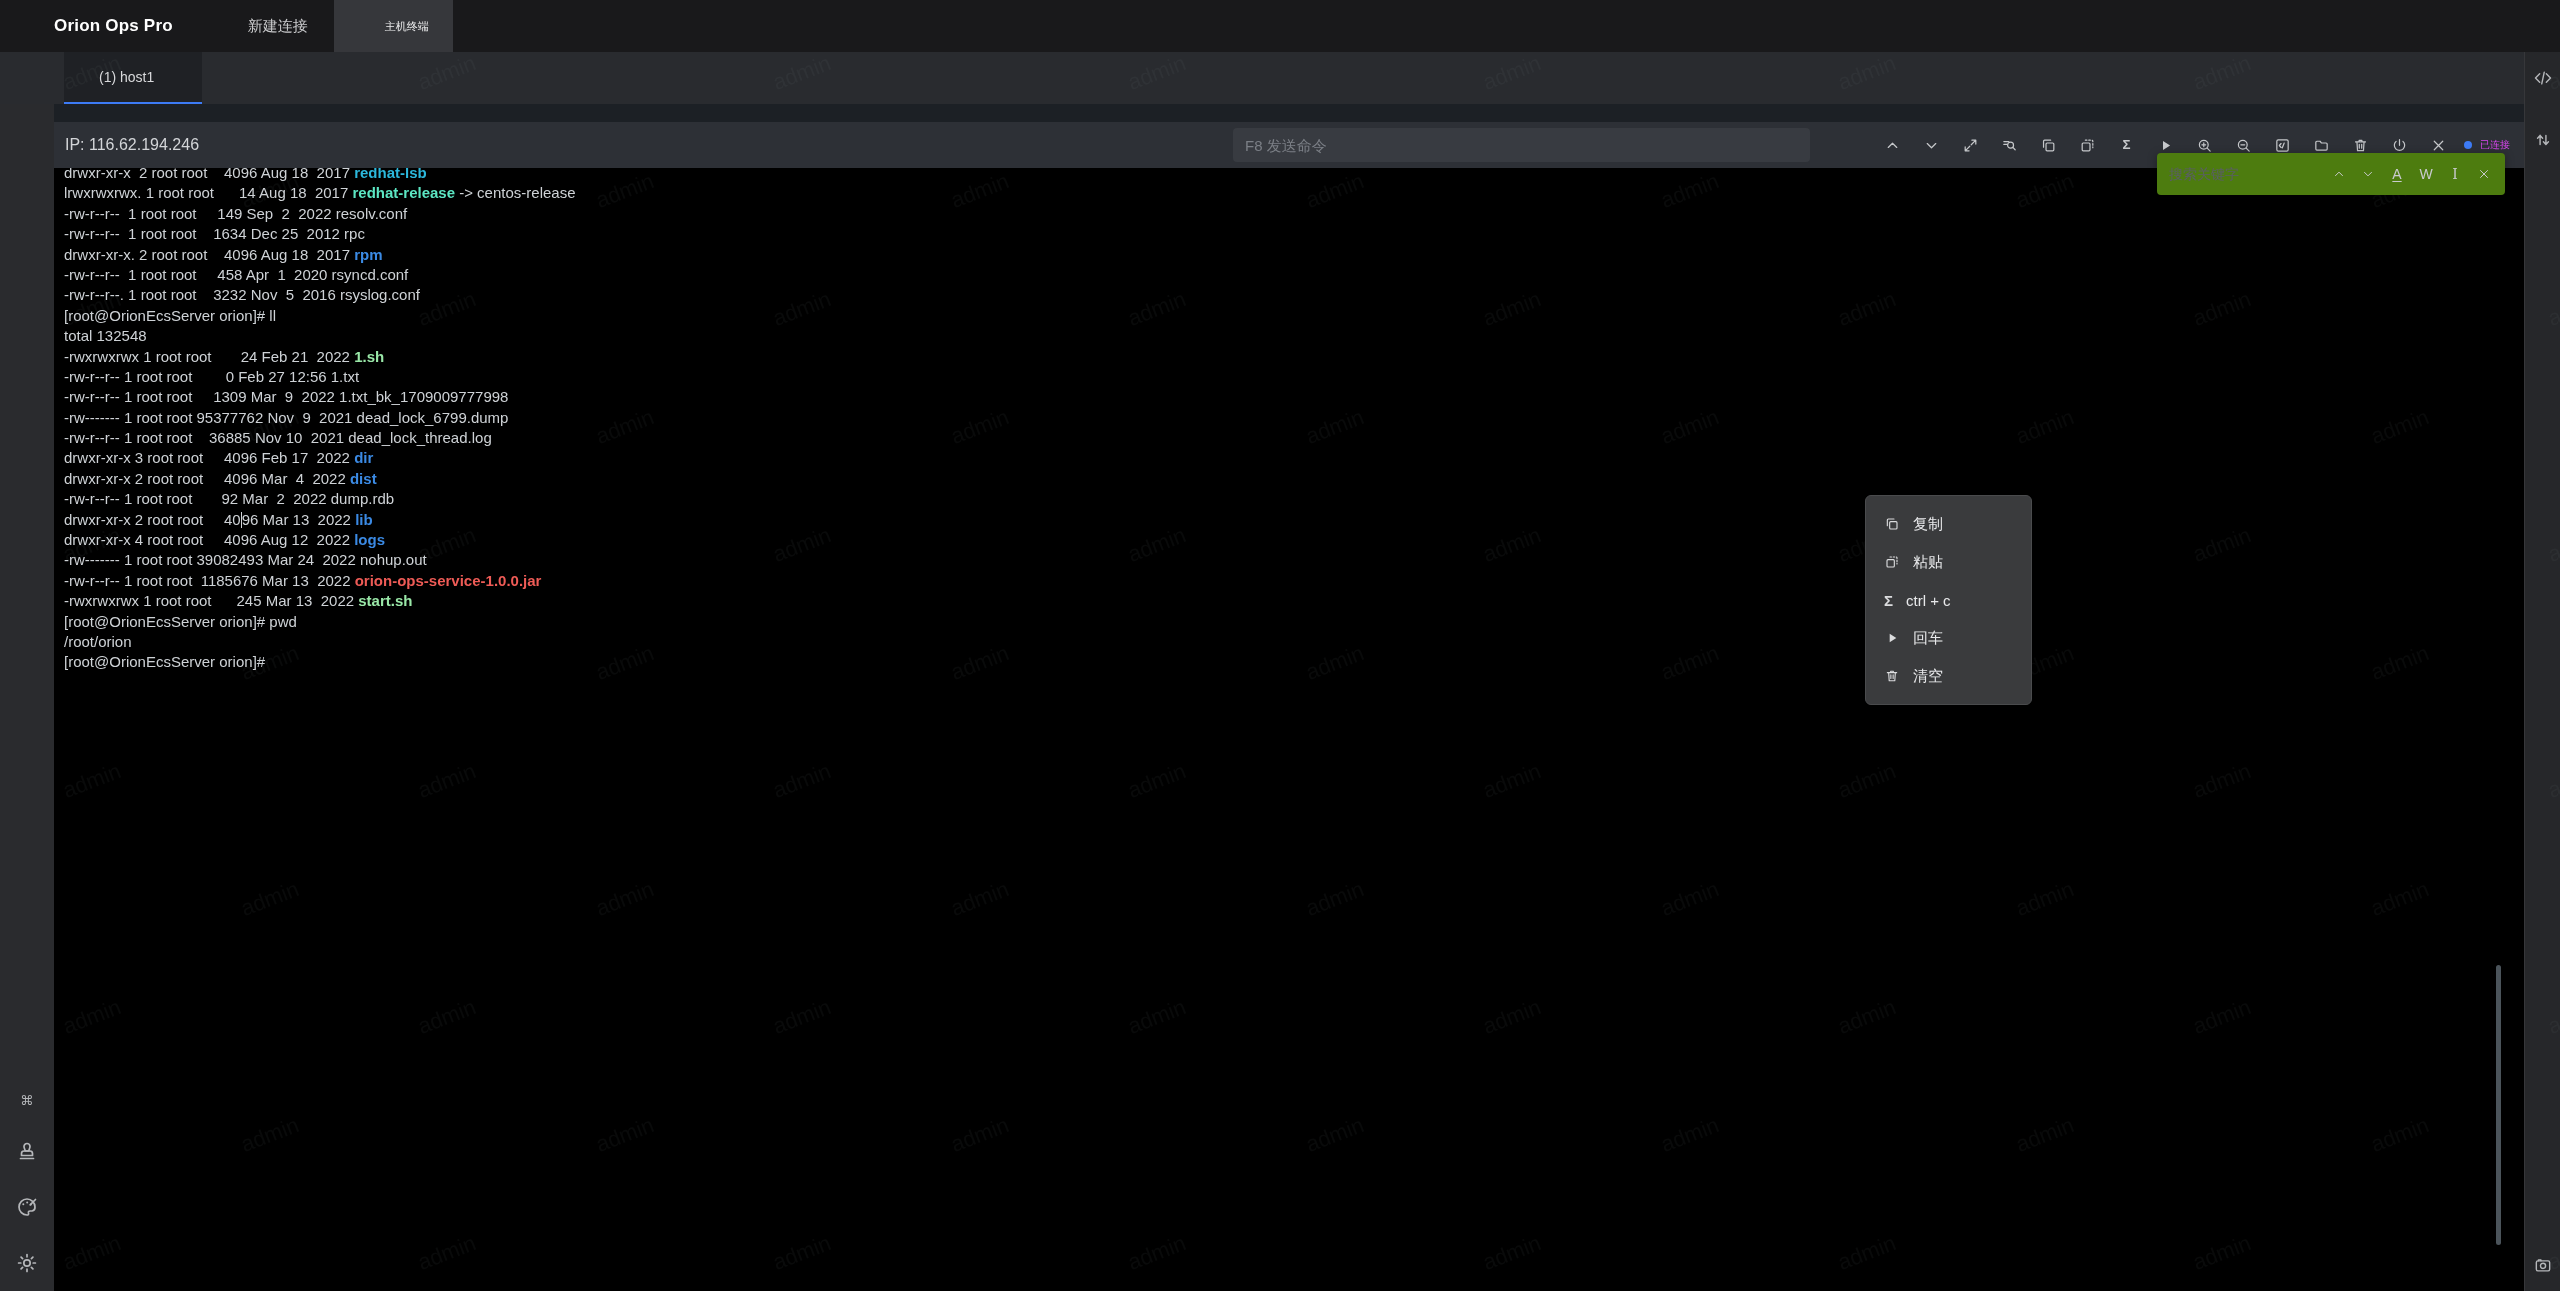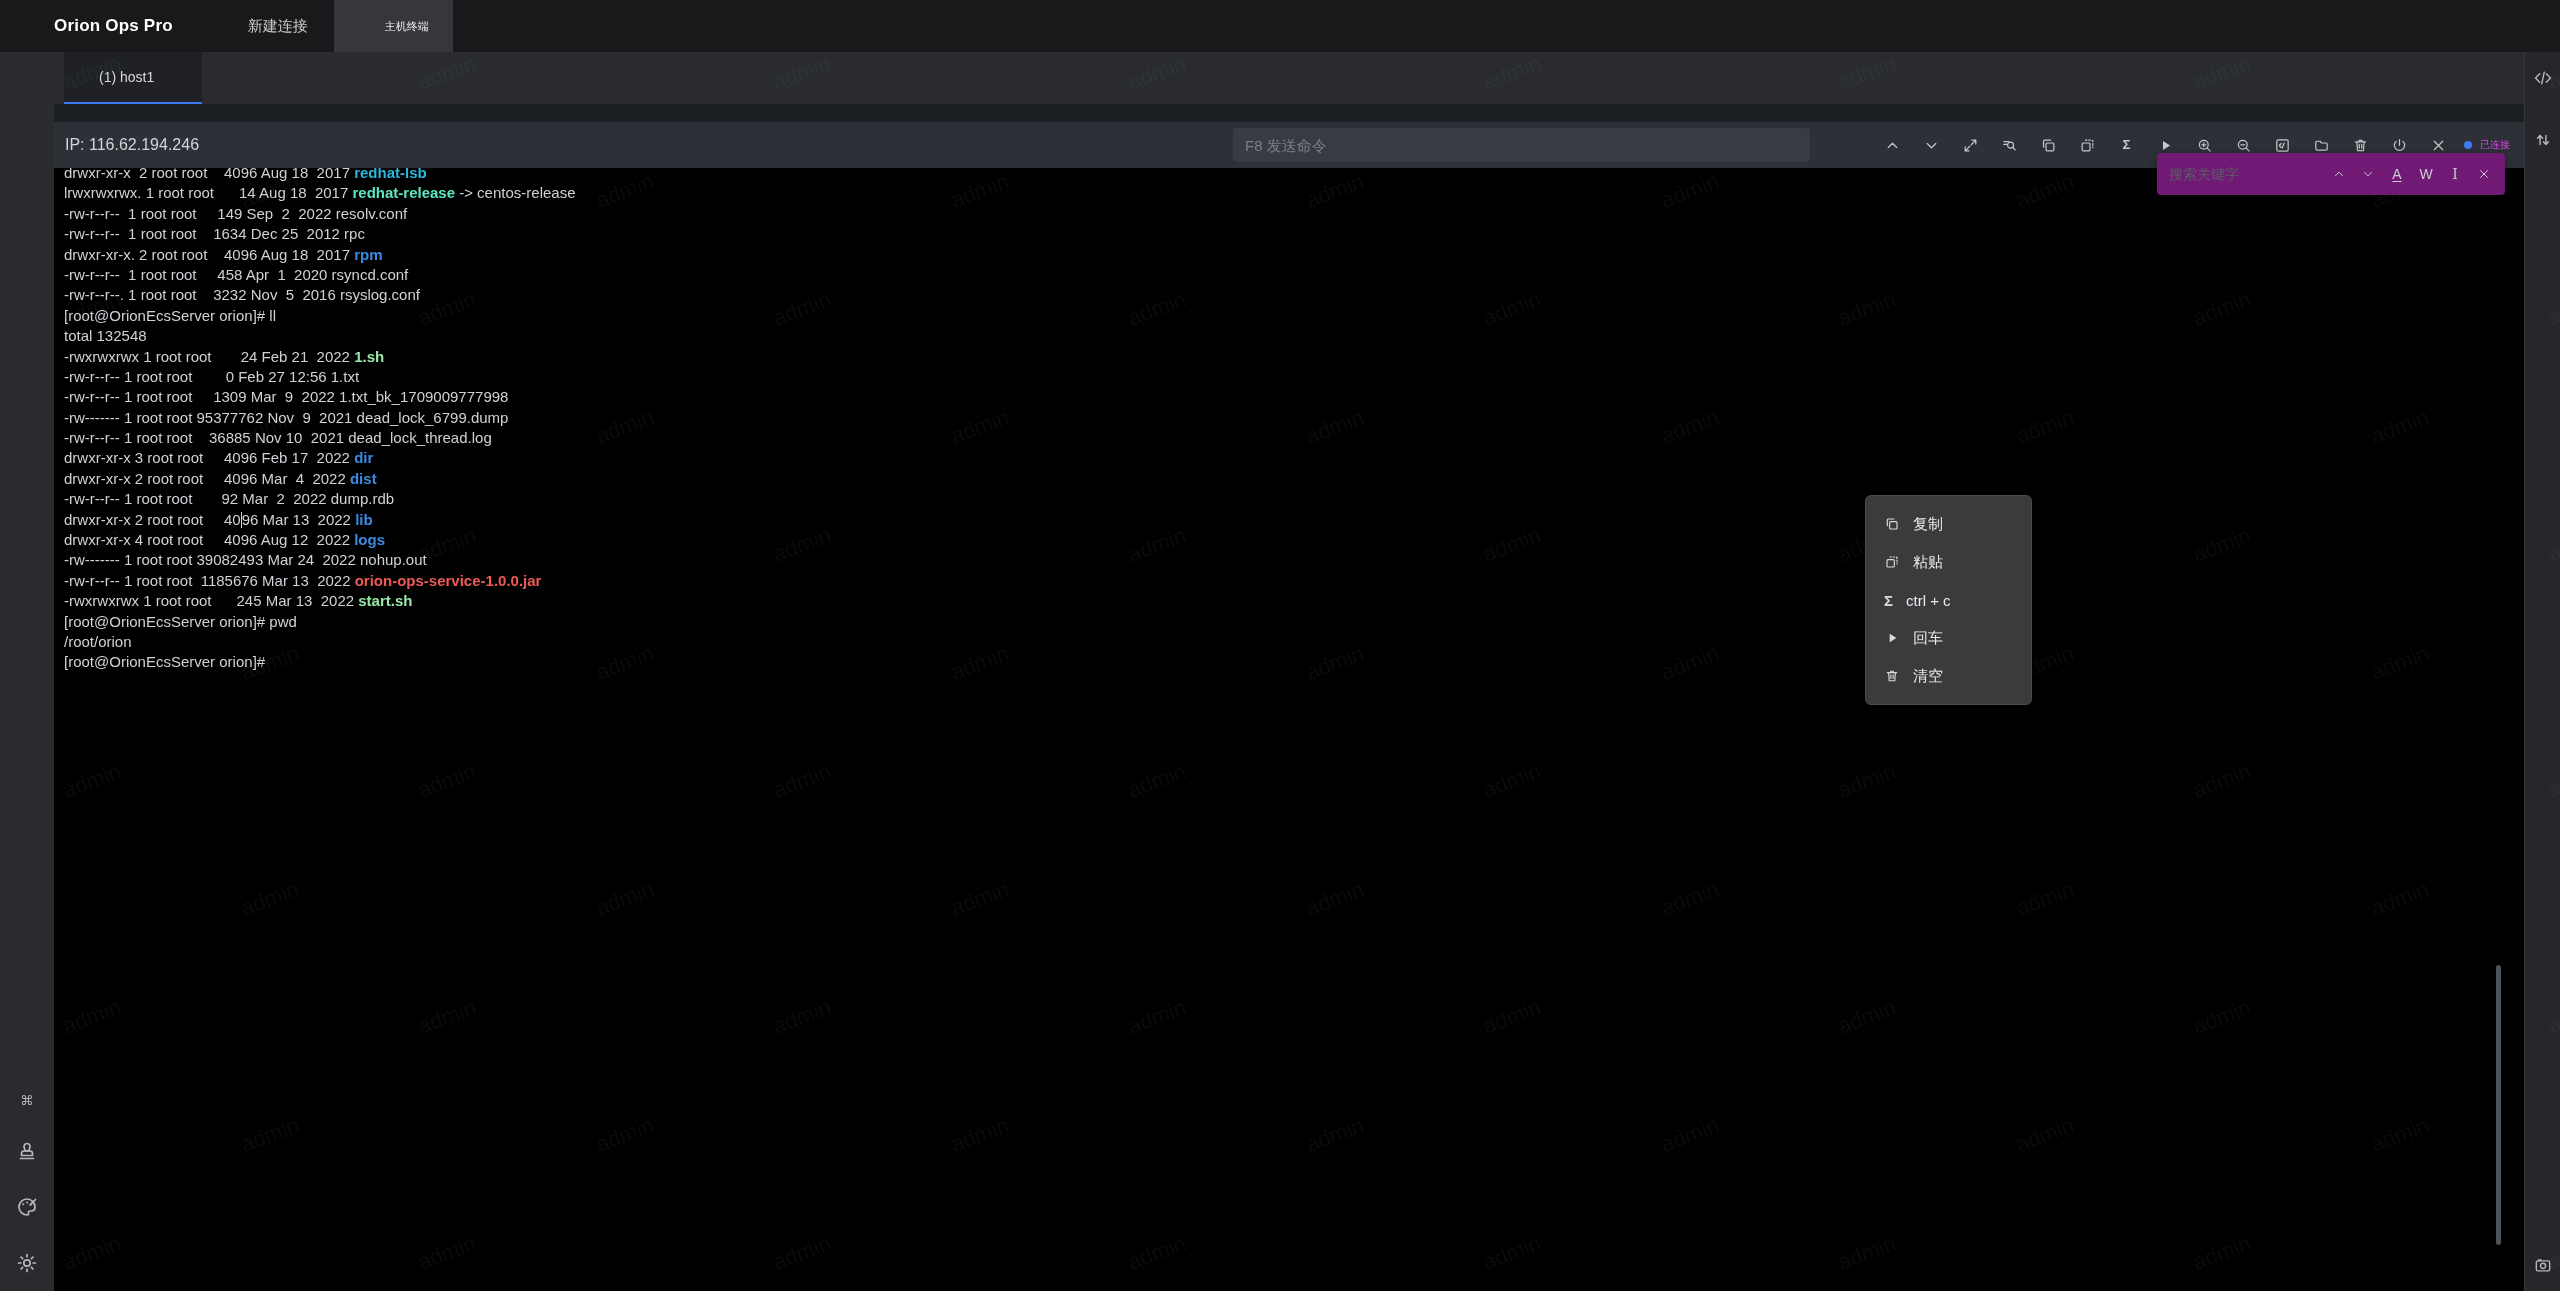--- a/index.html
+++ b/index.html
@@ -52,21 +52,21 @@
   .tline{height:20.4px;}
   .tline .dir{color:var(--c-dir);font-weight:700;}
   .tline .dcyan{color:var(--c-dcyan);font-weight:700;}
   .tline .link{color:var(--c-link);font-weight:700;}
   .tline .exec{color:var(--c-exec);font-weight:700;}
   .tline .arch{color:var(--c-arch);font-weight:700;}
   .caret{display:inline-block;width:0;border-left:1.5px solid #d2d5d9;height:16px;vertical-align:-3px;}
   .scrollthumb{position:absolute;left:2496px;top:965px;width:5px;height:280px;background:#4b545b;border-radius:3px;z-index:20;cursor:pointer;}
 
   
-  .search{position:absolute;left:2157px;top:153px;width:348px;height:42px;background:#701a75;border-radius:4px;display:flex;align-items:center;padding:0 8px 0 12px;z-index:40;box-shadow:0 2px 10px rgba(0,0,0,.35);justify-content:space-between;}
+  .search{position:absolute;left:2157px;top:153px;width:348px;height:42px;background:#4d7c0f;border-radius:4px;display:flex;align-items:center;padding:0 8px 0 12px;z-index:40;box-shadow:0 2px 10px rgba(0,0,0,.35);justify-content:space-between;}
   .sinput{flex:1;min-width:0;background:transparent;border:none;outline:none;color:#cfd2d5;font-size:14px;}
   .sinput::placeholder{color:#5a5e65;}
   .sctl{display:flex;align-items:center;gap:3px;}
   .sbtn2{width:26px;height:26px;display:flex;align-items:center;justify-content:center;background:none;border:none;color:#c9cbce;font-size:14px;cursor:pointer;}
   .sbtn2.u{text-decoration:underline;text-underline-offset:2px;}
   .sbtn2.serif{font-family:"DejaVu Serif",serif;}
 
   
   .menu{position:absolute;left:1865px;top:495px;width:167px;background:#3a3b3d;border:1px solid #4a4b4d;border-radius:6px;padding:9px 0;box-shadow:0 6px 18px rgba(0,0,0,.45);z-index:60;}
   .mitem{height:38px;display:flex;align-items:center;gap:13px;padding:0 18px;color:#e8e9eb;font-size:15px;cursor:pointer;}

